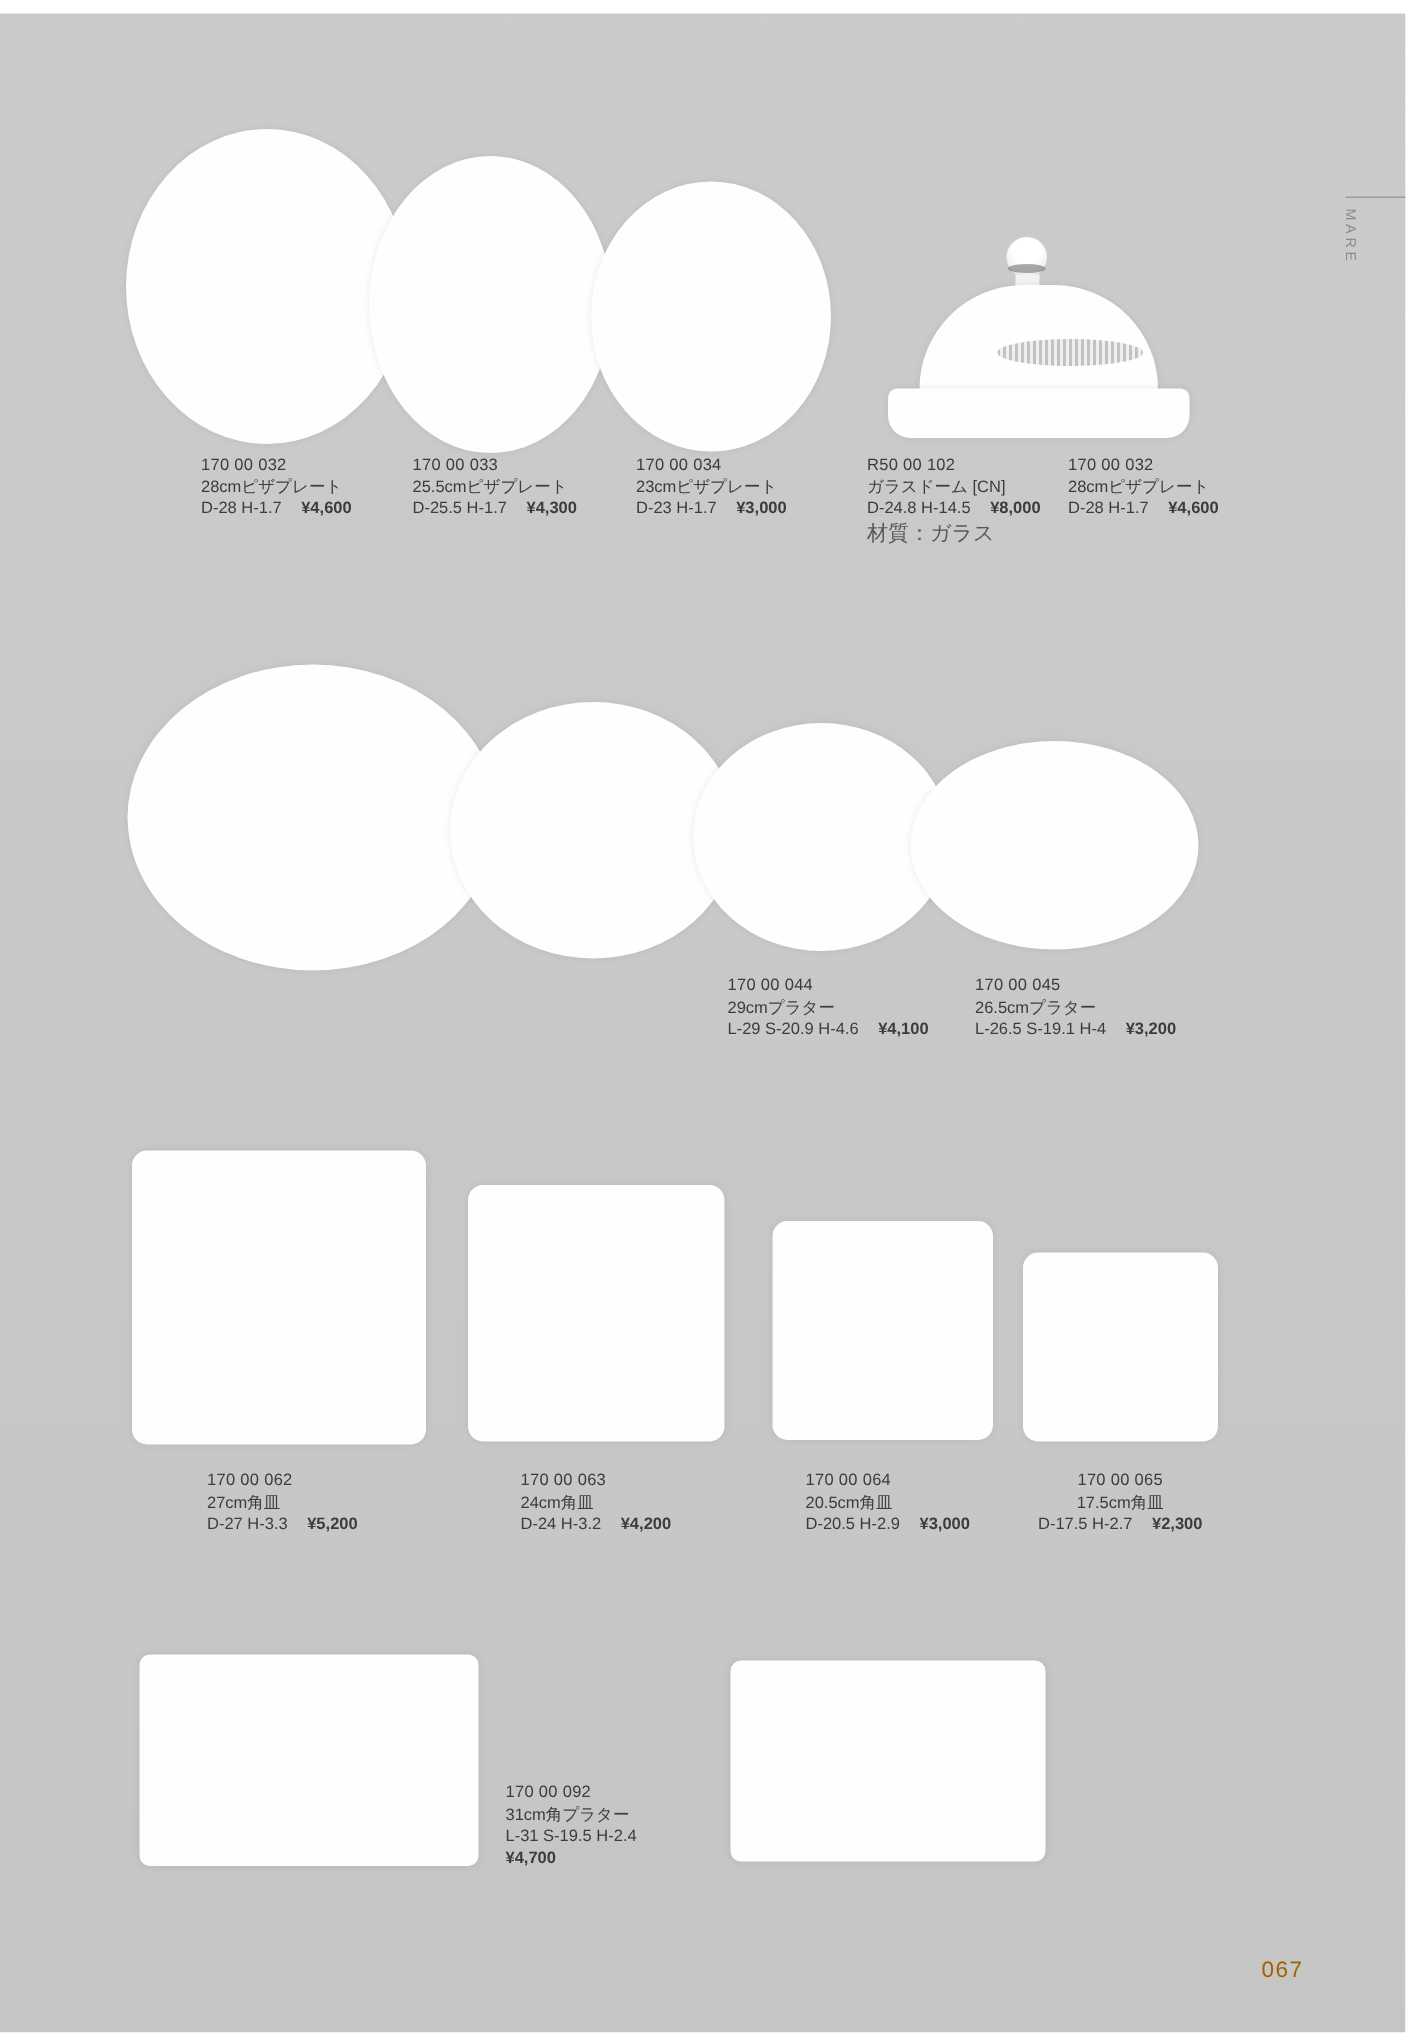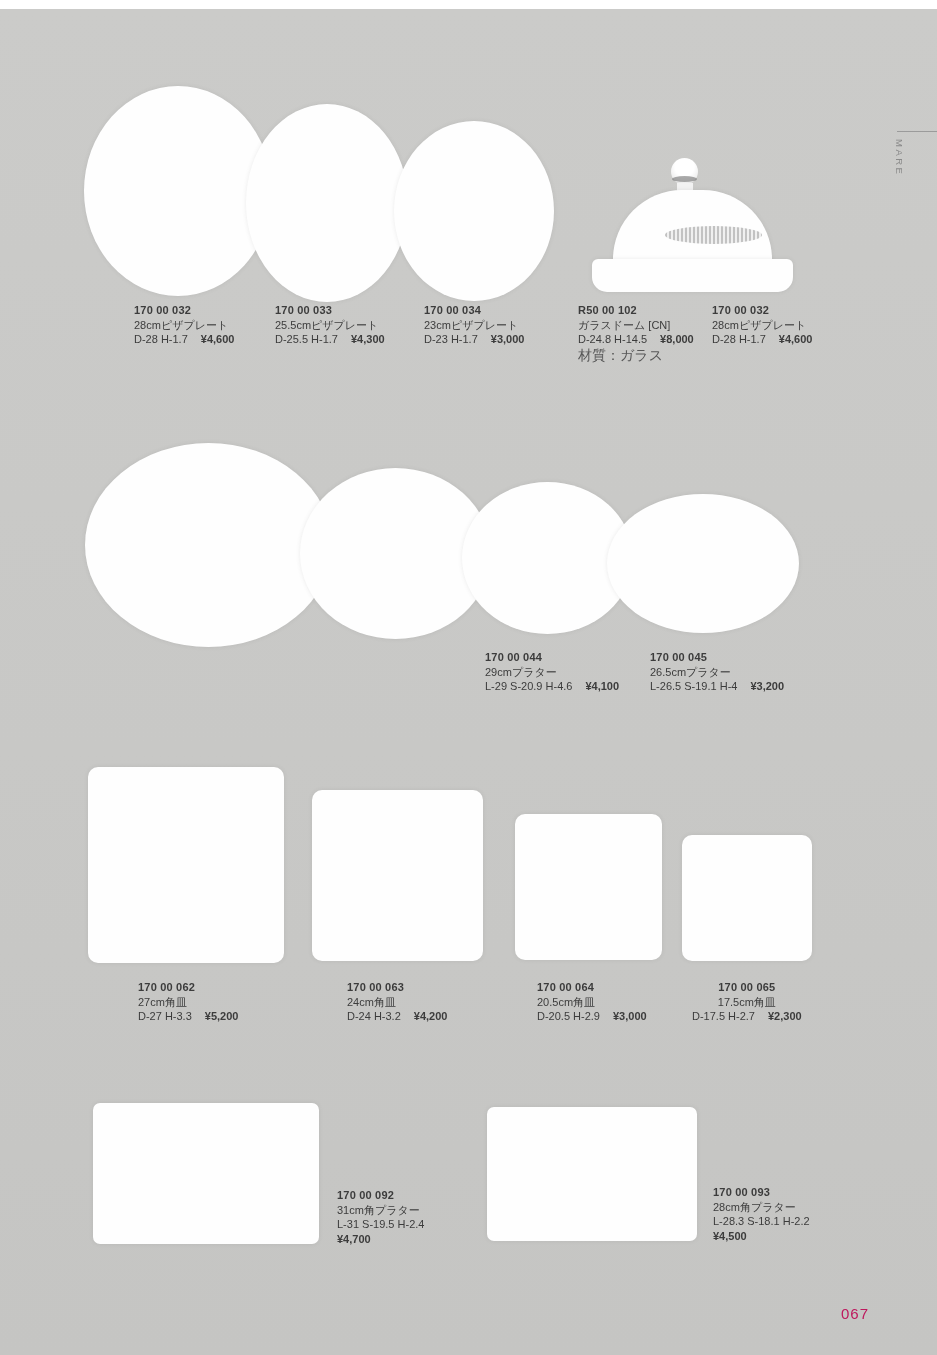--- a/index.html
+++ b/index.html
@@ -60,29 +60,29 @@
   }
 
   
   .caption {
     position: absolute;
     font-size: 11px;
     line-height: 14.5px;
     color: #3c3c3c;
     white-space: nowrap;
   }
-  .code  { font-weight: 700; letter-spacing: 0.2px; }
+  .code  { font-weight: 400; letter-spacing: 0.2px; }
   .price { font-weight: 700; margin-left: 13px; }
   .stacked .price { margin-left: 0; display: block; }
   .material { font-size: 14px; color: #585858; margin-top: 1px; }
 
   
   .pagenum {
     position: absolute; left: 841px; top: 1305px;
-    font-size: 15px; color: #be185d; letter-spacing: 1px; text-align: right;
+    font-size: 15px; color: #a16207; letter-spacing: 1px; text-align: right;
   }
   .tab-line {
     position: absolute; left: 897px; top: 131px;
     width: 40px; height: 1px; background: #9b9b9b;
   }
   .tab-label {
     position: absolute; left: 894px; top: 139px;
     writing-mode: vertical-rl;
     font-size: 9.5px; color: #8a8a8a; letter-spacing: 2.5px;
   }
@@ -177,23 +177,17 @@
     <div class="pname">17.5cm角皿</div>
     <div class="specs"><span>D-17.5 H-2.7</span><span class="price">¥2,300</span></div>
   </div>
 
   <div class="caption stacked" style="left:337px; top:1188px;">
     <div class="code">170 00 092</div>
     <div class="pname">31cm角プラター</div>
     <div>L-31 S-19.5 H-2.4</div>
     <div class="price">¥4,700</div>
   </div>
-  <div class="caption stacked" style="left:713px; top:1185px;">
-    <div class="code">170 00 093</div>
-    <div class="pname">28cm角プラター</div>
-    <div>L-28.3 S-18.1 H-2.2</div>
-    <div class="price">¥4,500</div>
-  </div>
 
   <div class="tab-line"></div>
   <div class="tab-label">MARE</div>
   <div class="pagenum">067</div>
 </div>
 
 </body></html>

